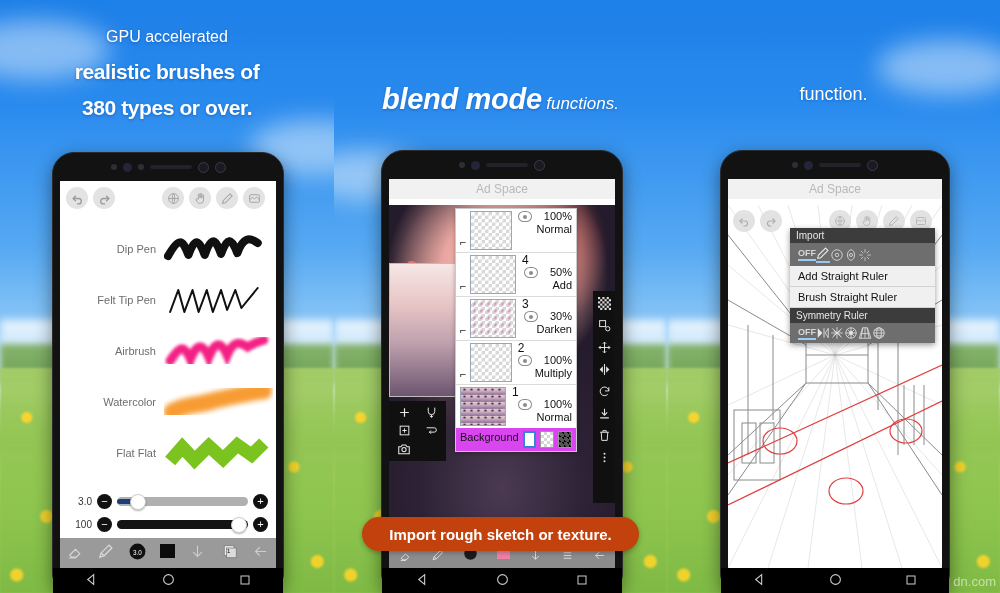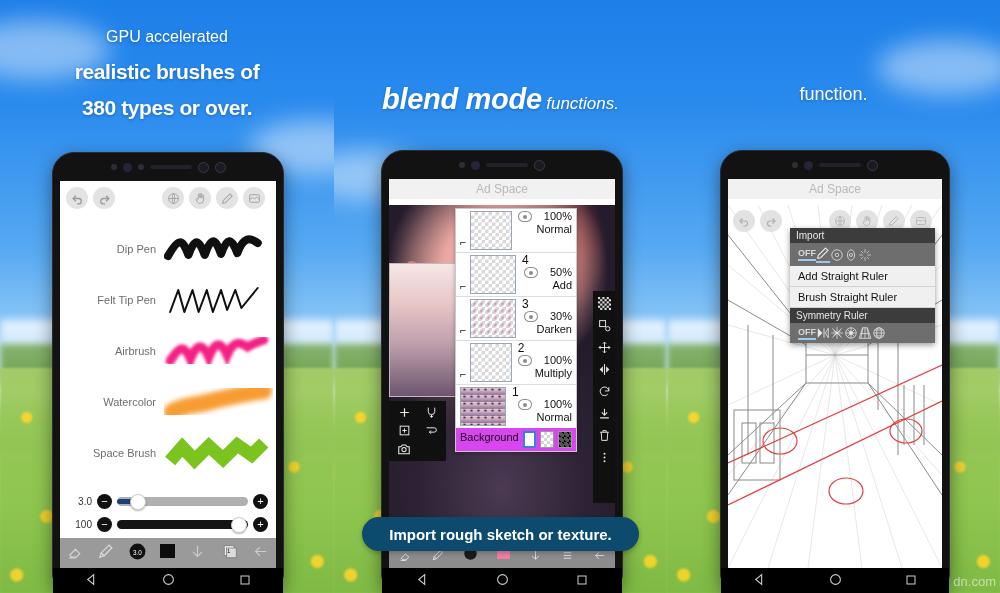--- a/index.html
+++ b/index.html
@@ -104,21 +104,21 @@
   .bglabel{font-size:11px;color:#111;}
   .swatch{width:17px;height:15px;border:1px solid #999;}
   .sw-white{background:#fff;outline:2px solid #2f86d8;outline-offset:-2px;}
   .sw-trans{background-image:linear-gradient(45deg,#d6d6d6 25%,transparent 25%,transparent 75%,#d6d6d6 75%),linear-gradient(45deg,#d6d6d6 25%,#fff 25%,#fff 75%,#d6d6d6 75%);background-size:6px 6px;background-position:0 0,3px 3px;}
   .sw-dark{background-image:linear-gradient(45deg,#000 25%,#555 25%,#555 75%,#000 75%),linear-gradient(45deg,#000 25%,#555 25%,#555 75%,#000 75%);background-size:5px 5px;background-position:0 0,2.5px 2.5px;}
   .rtools{position:absolute;width:22px;background:#101010;display:flex;flex-direction:column;align-items:center;gap:9px;padding:6px 0;}
   .ltools{position:absolute;background:#101010;display:grid;grid-template-columns:22px 22px;gap:5px;padding:5px 4px;}
   .tico{color:#f0f0f0;opacity:.95;display:flex;align-items:center;justify-content:center;}
   .modebar{position:absolute;height:20px;background:#1d1d1d;display:flex;align-items:center;}
   .modefield{background:#fff;border:1px solid #888;font-size:11px;color:#111;padding:1px 6px;}
-  .banner{position:absolute;background:#0c4a6e;color:#fff;border-radius:20px;font-size:15px;font-weight:bold;
+  .banner{position:absolute;background:#c2410c;color:#fff;border-radius:20px;font-size:15px;font-weight:bold;
           display:flex;align-items:center;justify-content:center;box-shadow:0 2px 5px rgba(0,0,0,.25);z-index:9;}
 
   
   .persp{position:absolute;inset:0;background:#fff;}
   .rulermenu{position:absolute;width:145px;box-shadow:0 2px 6px rgba(0,0,0,.4);}
   .rm-title{background:#3c3c3c;color:#e6e6e6;font-size:10px;padding:2px 6px;}
   .rm-icons{background:#6e6e6e;display:flex;align-items:center;gap:0;padding:3px 8px;}
   .off{color:#d8d8d8;font-size:9px;font-weight:bold;border-bottom:2px solid #9ecbf0;padding-bottom:1px;}
   .rm-item{background:#f0f0f0;color:#111;font-size:11px;padding:4px 8px;border-bottom:1px solid #d2d2d2;}
   .watermark{position:absolute;right:4px;bottom:4px;color:rgba(255,255,255,.55);font-size:13px;z-index:20;}
@@ -226,21 +226,21 @@
                 <defs>
                     <filter id="bl2">
                       <feGaussianBlur stdDeviation="2.4"></feGaussianBlur>
                     </filter>
                   </defs>
                 <path d="M8 30 C22 22,30 24,44 20 C58 16,70 14,84 11 C90 10,94 9,98 9" fill="none" stroke="#f79421" stroke-width="17" stroke-linecap="round" filter="url(#bl2)" opacity=".92"></path>
               </svg>
             </div>
           </div>
           <div class="brow">
-            <div class="blabel">Space Brush</div>
+            <div class="blabel">Flat Flat</div>
             <div class="bstroke">
               <svg width="100%" height="40" viewBox="0 0 110 40" preserveAspectRatio="none">
                 <path d="M6 28 L18 14 L30 27 L44 13 L58 26 L72 12 L86 22 L98 10" fill="none" stroke="#7bc420" stroke-width="13" stroke-linejoin="miter" stroke-linecap="butt"></path>
               </svg>
             </div>
           </div>
         </div>
 
         <div class="sliders">
           <div class="srow">

